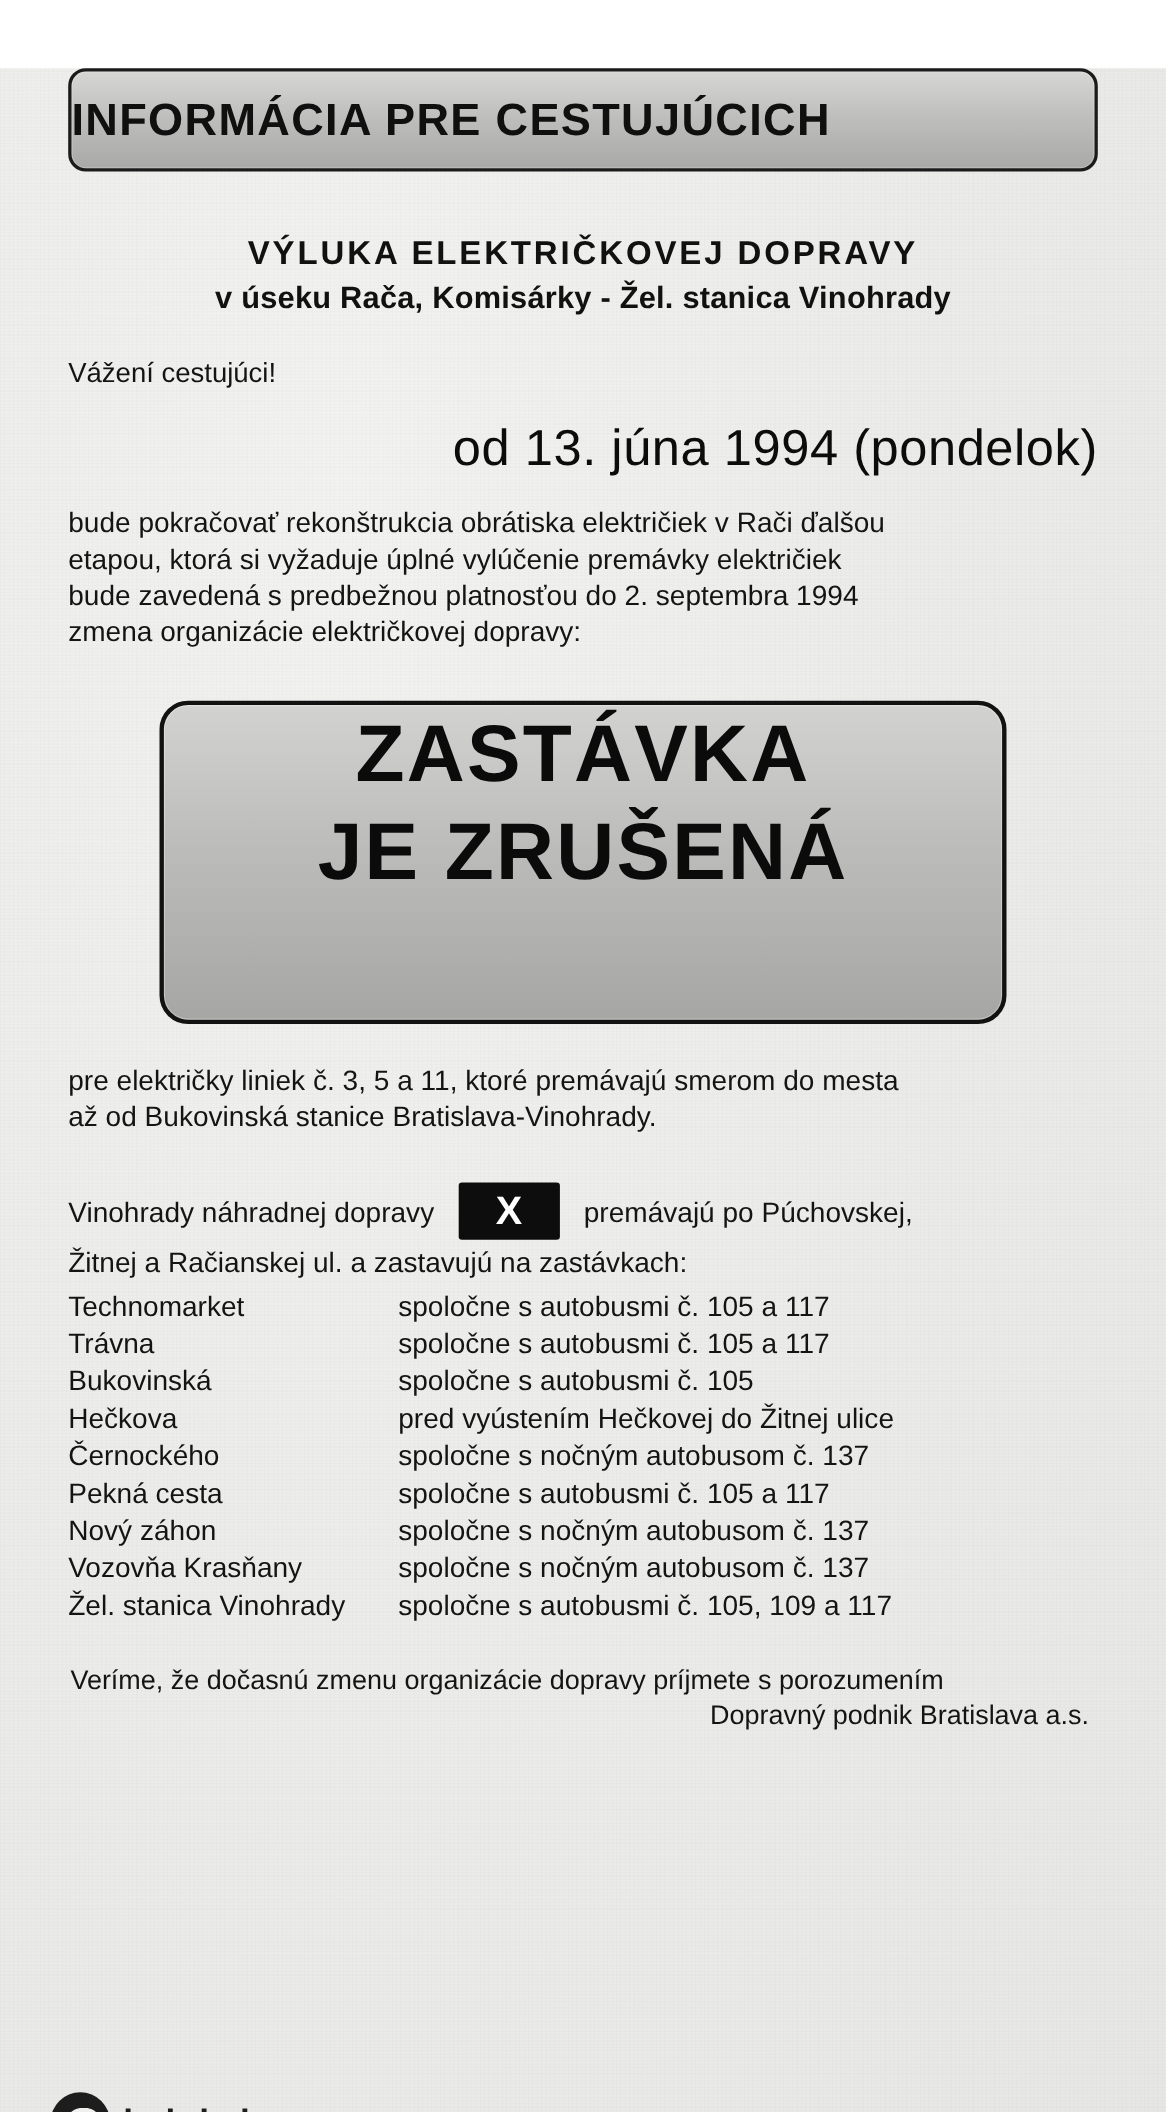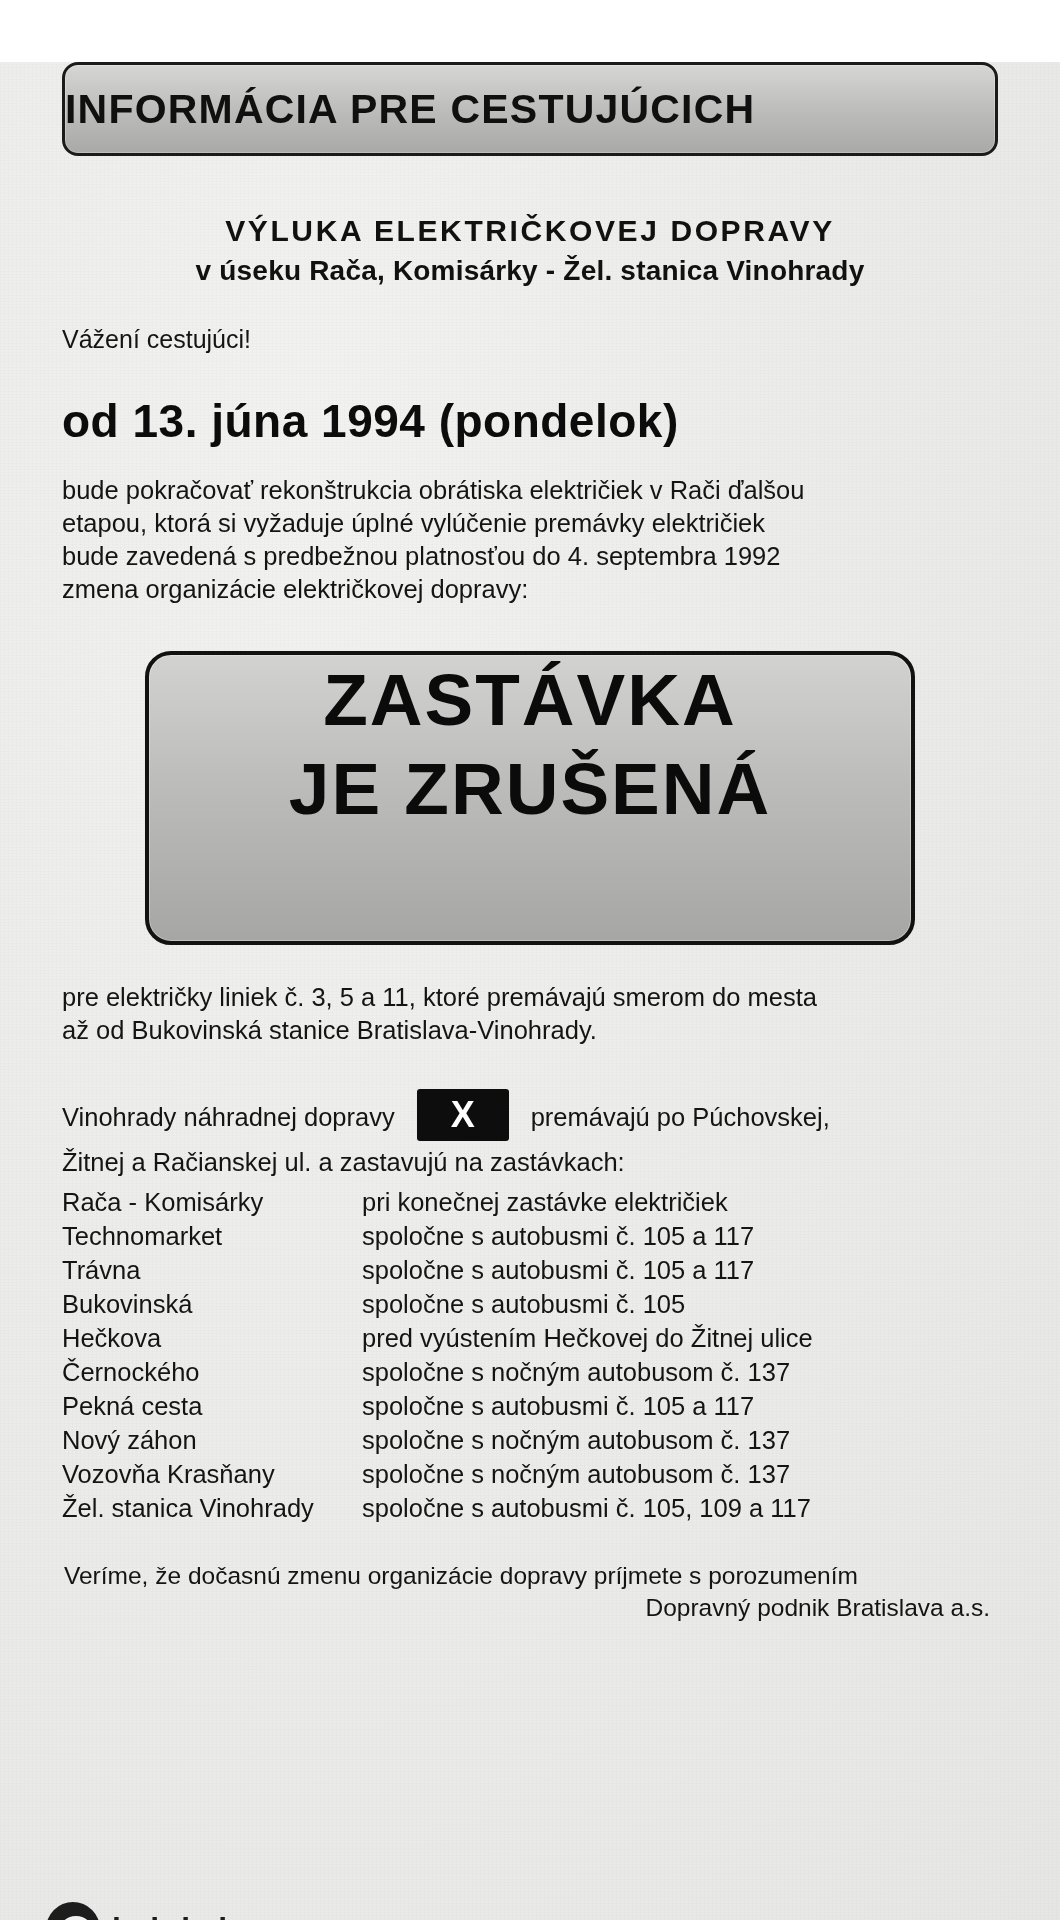--- a/index.html
+++ b/index.html
@@ -76,24 +76,24 @@
     letter-spacing: 0.2px;
   }
 
   .salutation {
     margin-top: 38px;
     font-size: 25px;
     color: #141414;
   }
 
   .bigdate {
-    margin-top: 40px;
-    text-align: left;
+    margin-top: 26px;
+    text-align: right;
     font-size: 46px;
-    font-weight: bold;
+    font-weight: normal;
     color: #0c0c0c;
     letter-spacing: 0.5px;
   }
 
   .para {
     margin-top: 26px;
     font-size: 25.5px;
     line-height: 1.30;
     text-align: justify;
     color: #141414;
@@ -245,21 +245,21 @@
       <div class="subtitle-line2">v úseku Rača, Komisárky - Žel. stanica Vinohrady</div>
     </div>
 
     <div class="salutation">Vážení cestujúci!</div>
 
     <div class="bigdate">od 13. júna 1994  (pondelok)</div>
 
     <div class="para">
       <div>bude pokračovať rekonštrukcia obrátiska električiek v Rači ďalšou</div>
       <div>etapou, ktorá si vyžaduje úplné vylúčenie premávky električiek</div>
-      <div>bude zavedená s predbežnou platnosťou do 4. septembra 1992</div>
+      <div>bude zavedená s predbežnou platnosťou do 2. septembra 1994</div>
       <div class="last-line">zmena organizácie električkovej dopravy:</div>
     </div>
 
     <div class="cancel-box">
       <div class="cancel-line">ZASTÁVKA</div>
       <div class="cancel-line">JE ZRUŠENÁ</div>
     </div>
 
     <div class="after-box">
       <div>pre električky liniek č. 3, 5 a 11, ktoré premávajú smerom do mesta</div>
@@ -271,24 +271,20 @@
         <span class="seg-a">Vinohrady náhradnej dopravy</span>
         <span class="x-marker">X</span>
         <span class="seg-b">premávajú po Púchovskej,</span>
       </div>
       <div class="bus-line2">Žitnej a Račianskej ul. a zastavujú na zastávkach:</div>
     </div>
 
     <table class="stops">
       <tbody>
         <tr>
-          <td class="name">Rača - Komisárky</td>
-          <td class="note">pri konečnej zastávke električiek</td>
-        </tr>
-        <tr>
           <td class="name">Technomarket</td>
           <td class="note">spoločne s autobusmi č. 105 a 117</td>
         </tr>
         <tr>
           <td class="name">Trávna</td>
           <td class="note">spoločne s autobusmi č. 105 a 117</td>
         </tr>
         <tr>
           <td class="name">Bukovinská</td>
           <td class="note">spoločne s autobusmi č. 105</td>

